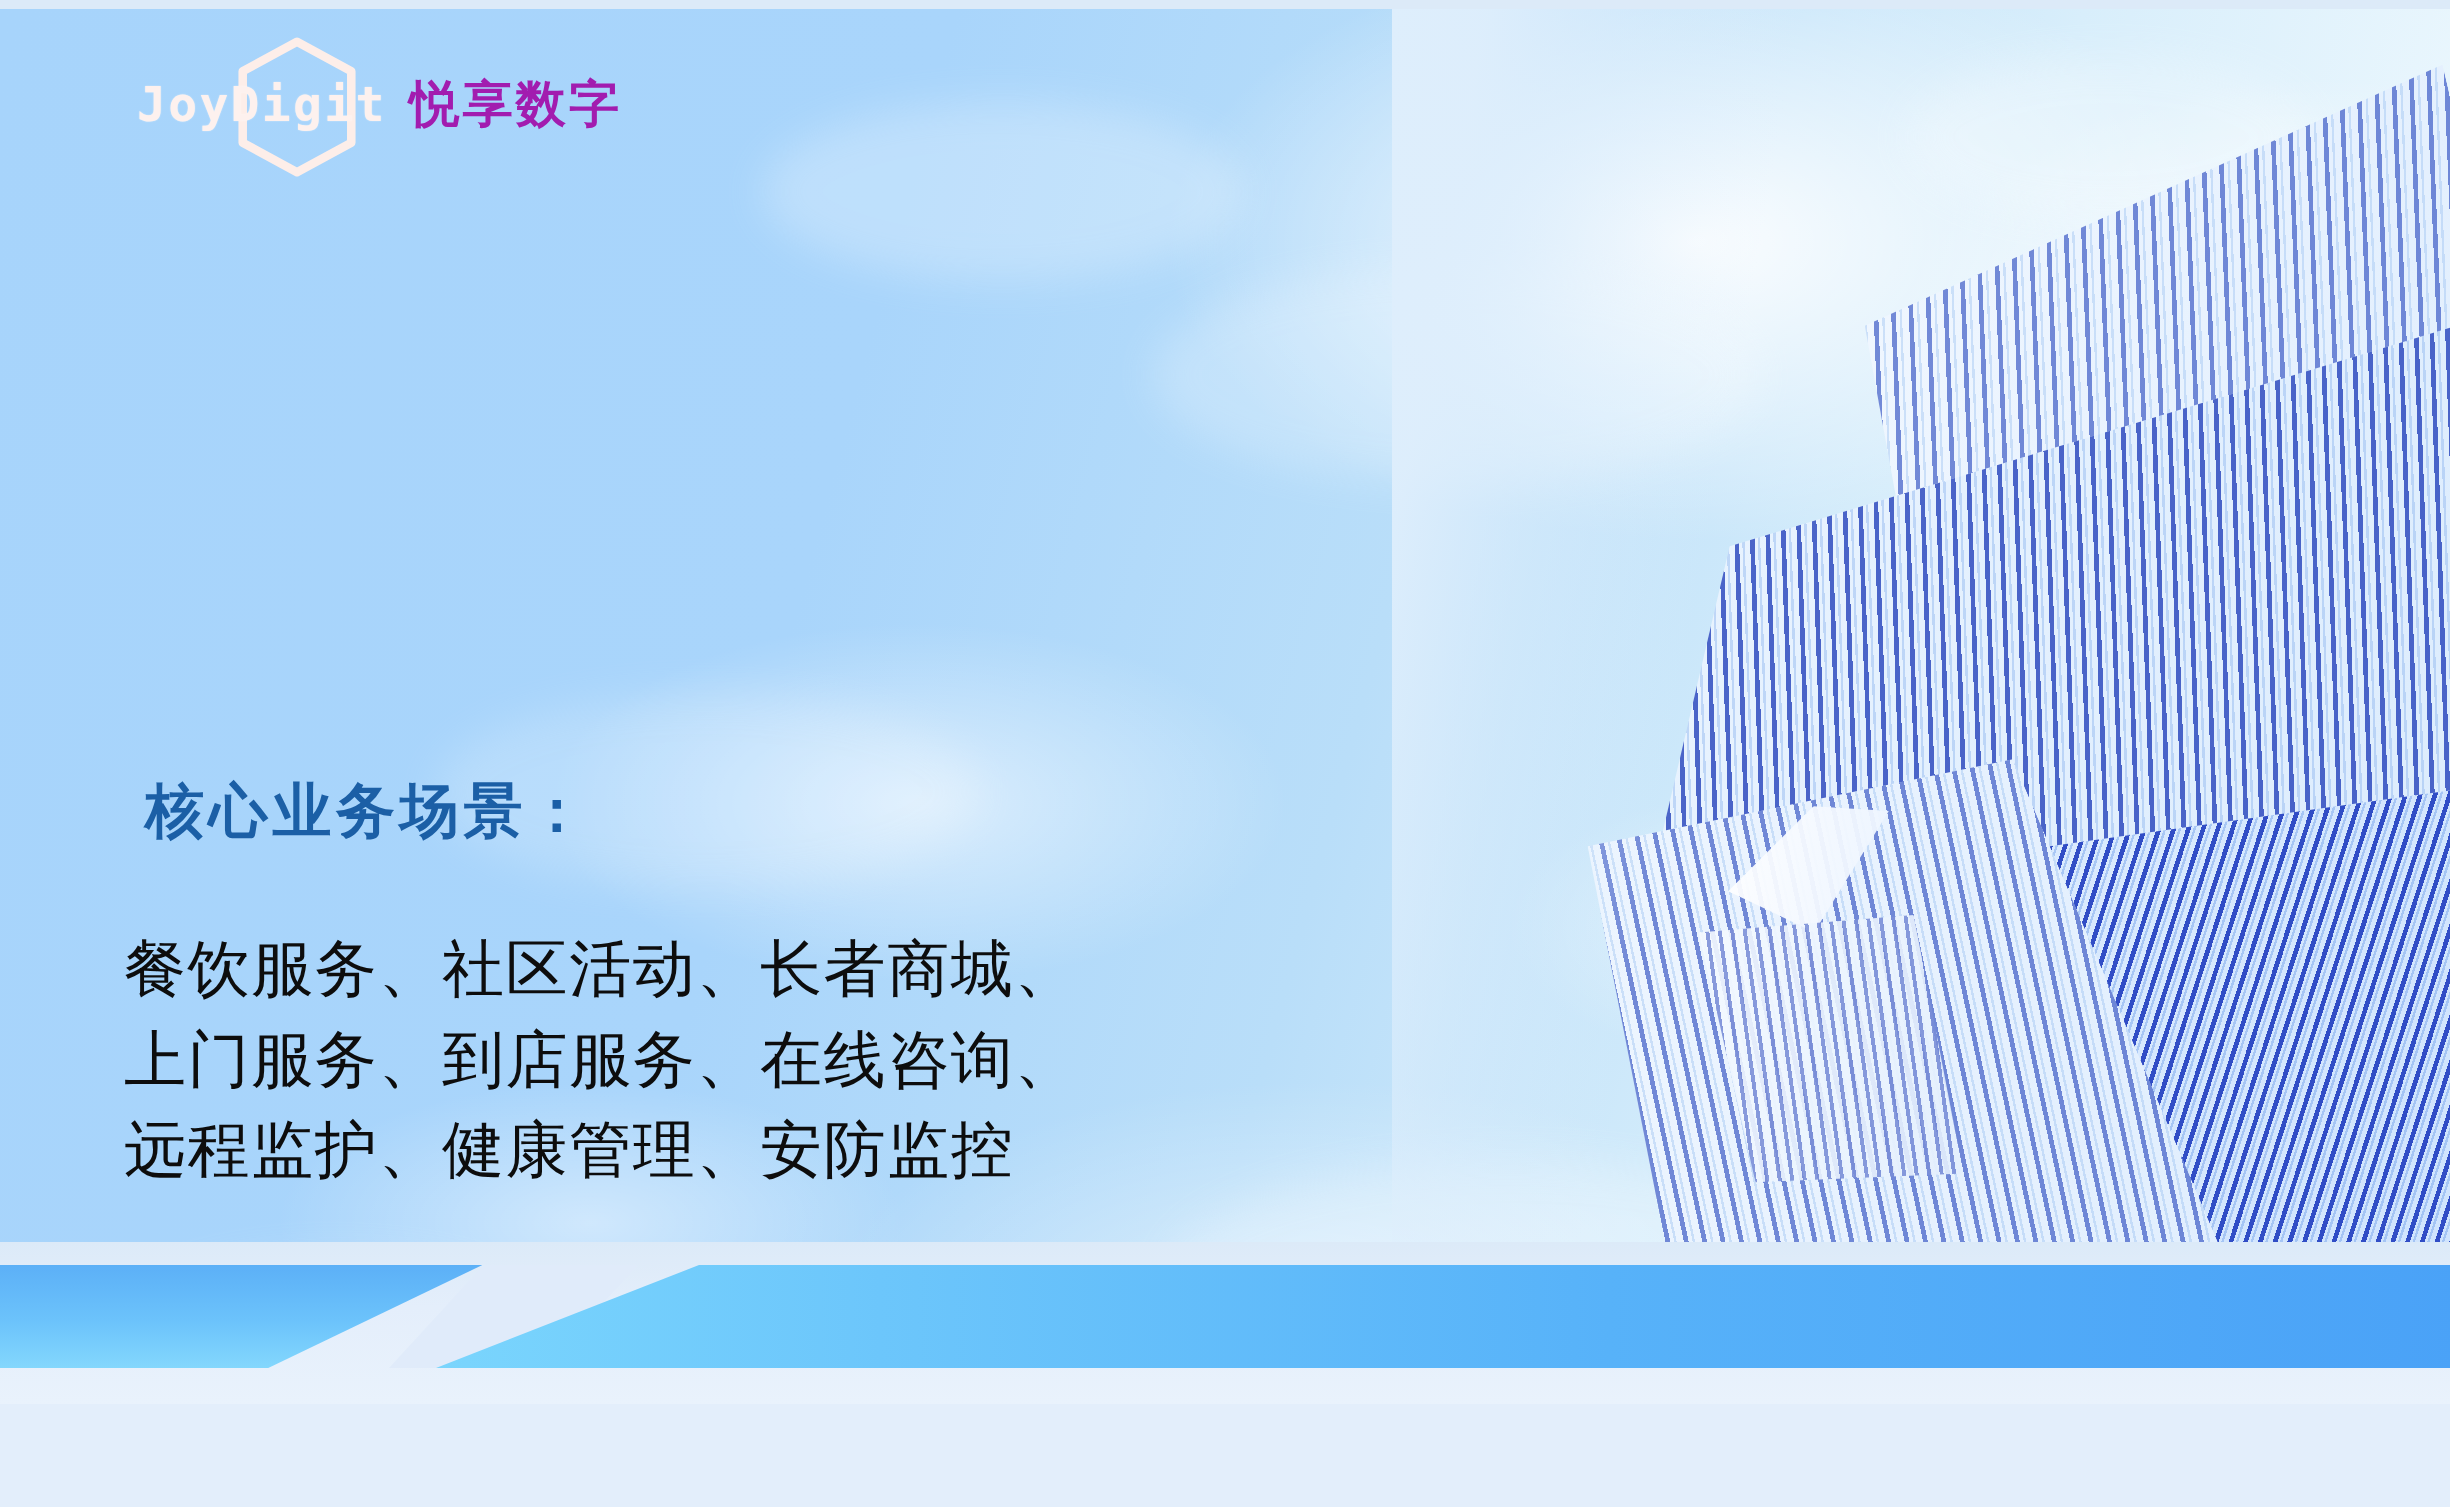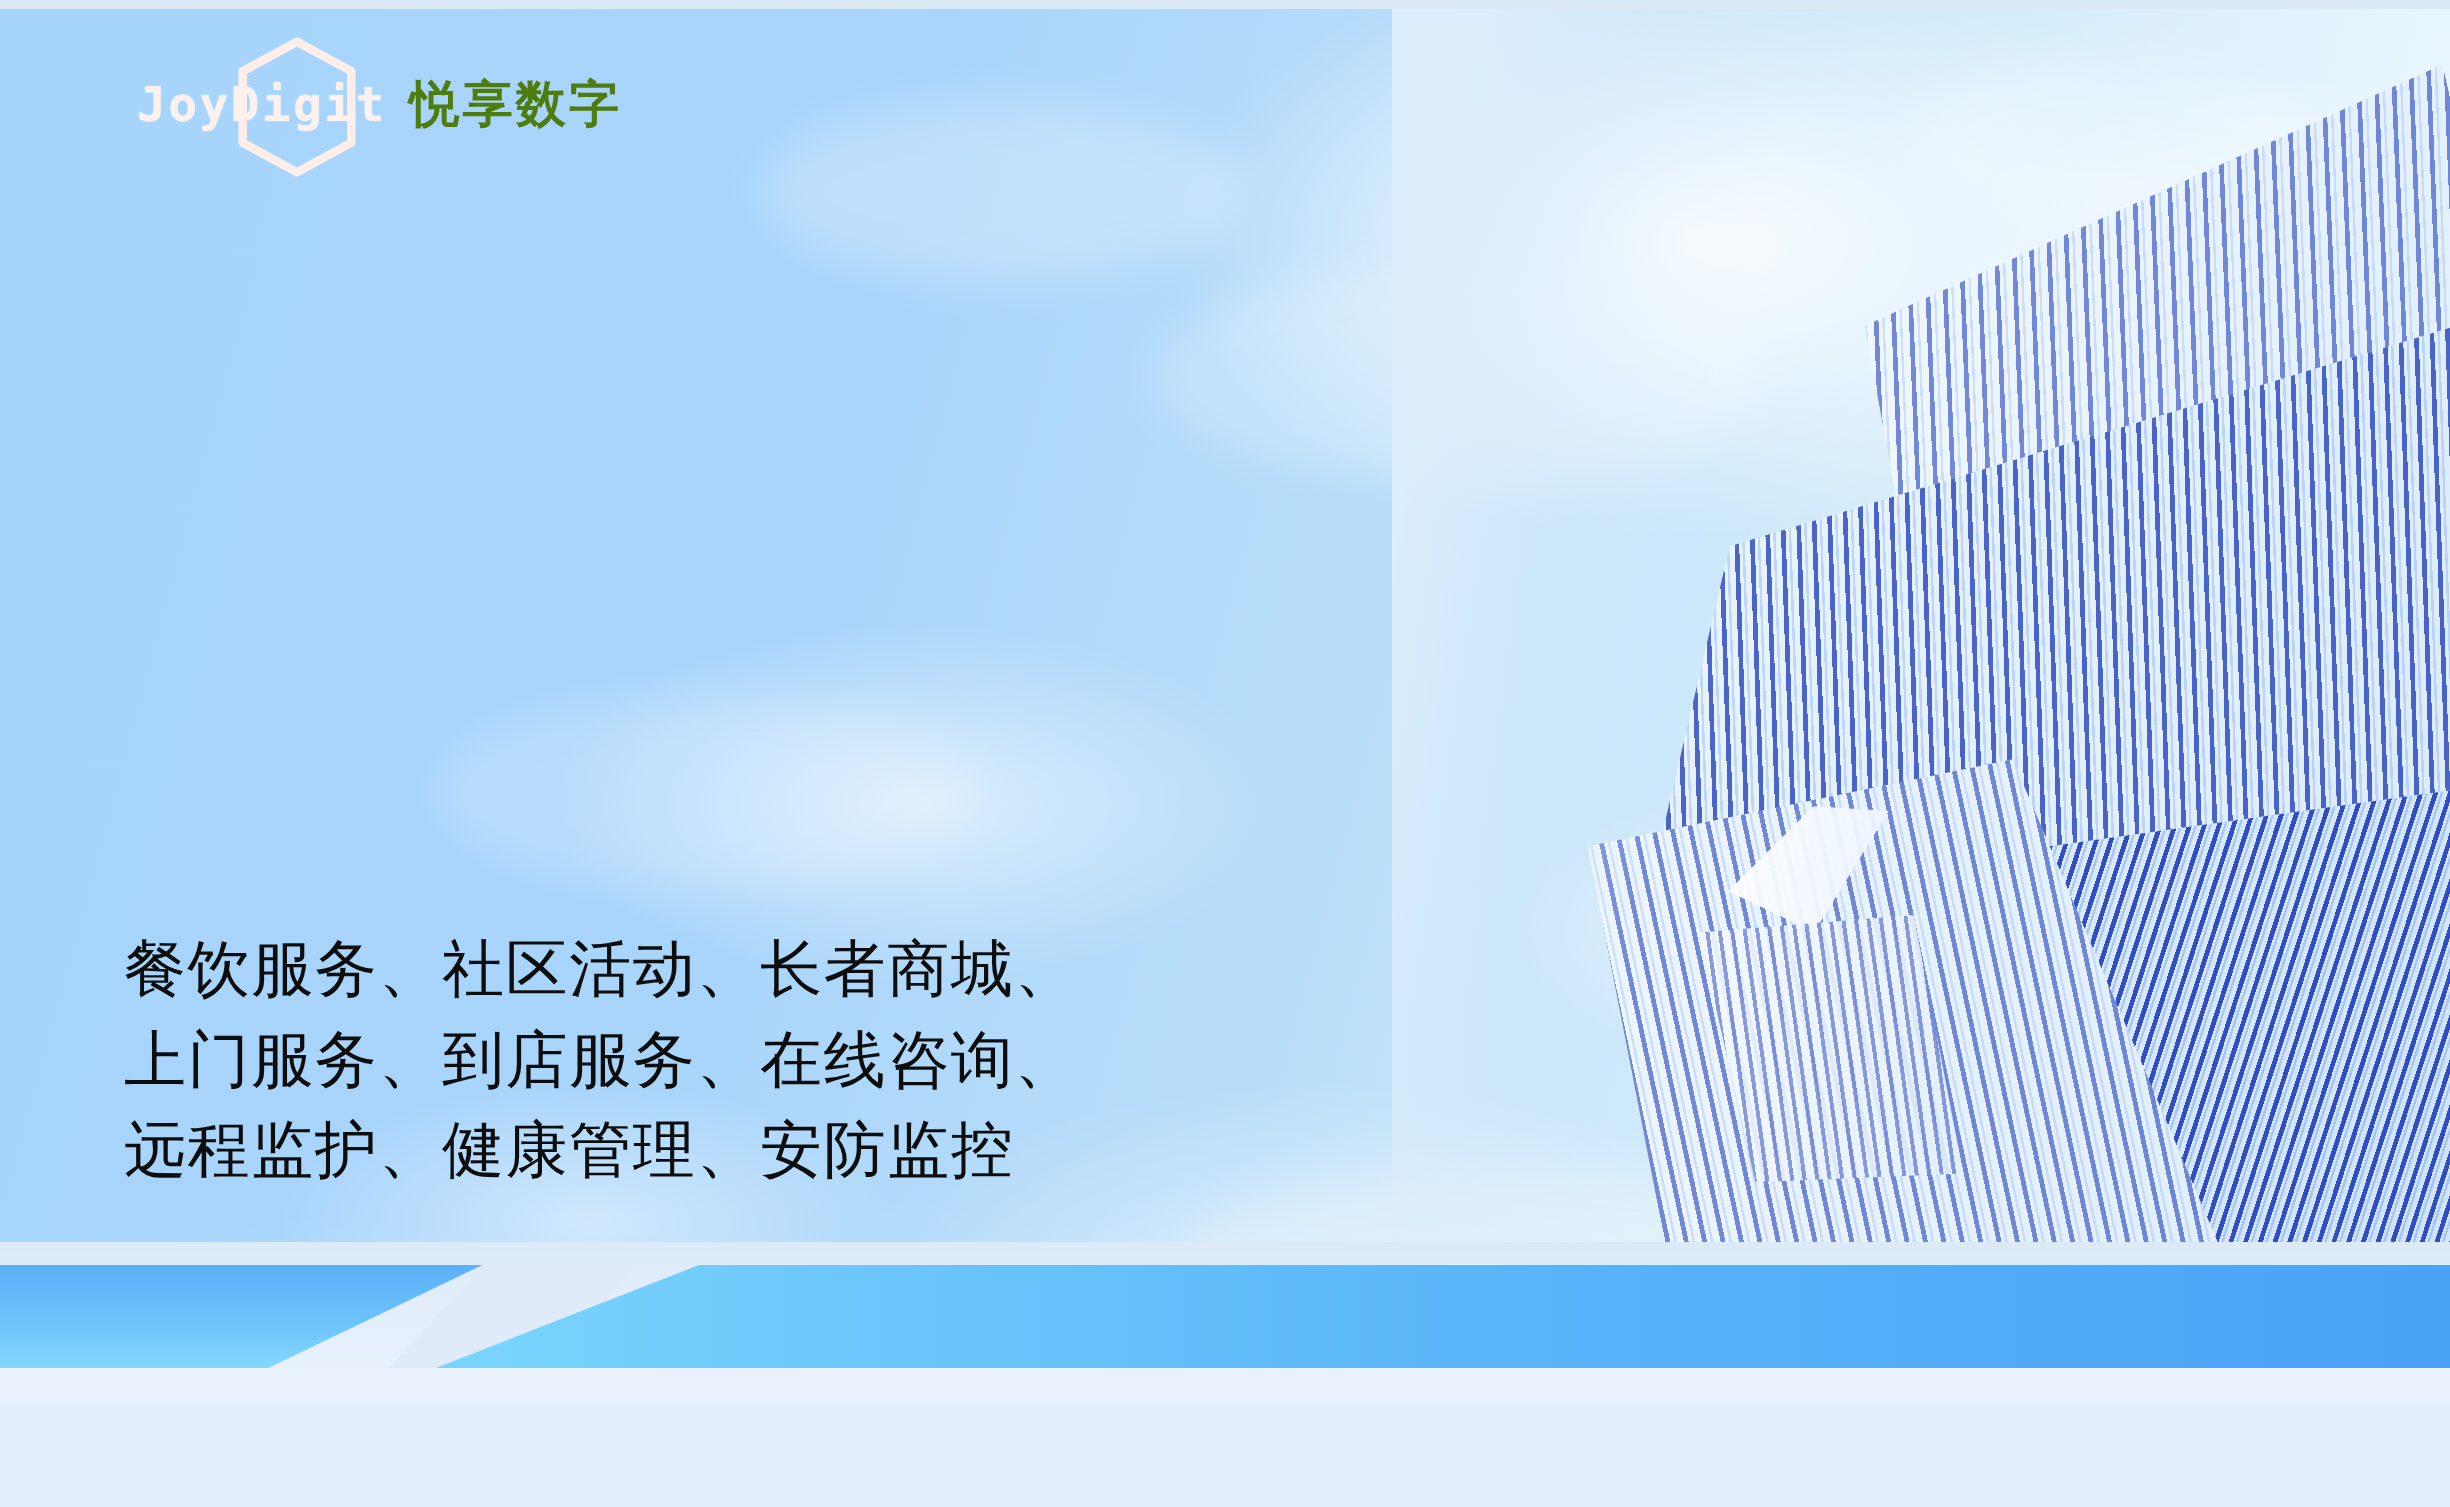--- a/index.html
+++ b/index.html
@@ -154,21 +154,21 @@
     position:relative;z-index:2;
     font-family:"DejaVu Sans Mono","Liberation Mono",monospace;
     font-weight:700;font-size:48px;letter-spacing:2.3px;
     color:#fdf1ee;
     line-height:1;
     text-shadow:0 0 1.6px rgba(255,255,255,.6);
   }
   .logo-cn{
     position:relative;z-index:2;margin-left:23px;
     font-weight:700;font-size:50px;letter-spacing:3.1px;
-    color:#4d7c0f;line-height:1;
+    color:#a21caf;line-height:1;
   }
 
   
   .headline{
     position:absolute;left:131px;top:279px;
     font-size:134px;font-weight:700;color:#0a0a0a;
     letter-spacing:1.6px;line-height:1;white-space:nowrap;
     font-stretch:condensed;
   }
 
@@ -251,20 +251,21 @@
     <div class="logo-hex">
       <svg width="152" height="152" viewBox="0 0 196 196" aria-hidden="true">
         <polygon points="98,14 168,52 168,144 98,182 28,144 28,52" fill="none" stroke="#fdeee9" stroke-width="11" stroke-linejoin="round"></polygon>
       </svg>
     </div>
     <span class="logo-word">JoyDigit</span>
     <span class="logo-cn">悦享数字</span>
   </div>
 
 
+  <div class="section-label">核心业务场景：</div>
 
   <div class="body-block">
     <div class="body-line">餐饮服务、社区活动、长者商城、</div>
     <div class="body-line">上门服务、到店服务、在线咨询、</div>
     <div class="body-line">远程监护、健康管理、安防监控</div>
   </div>
 
   <div class="band">
     <div class="band-shape band-left"></div>
     <div class="band-shape band-gap"></div>

